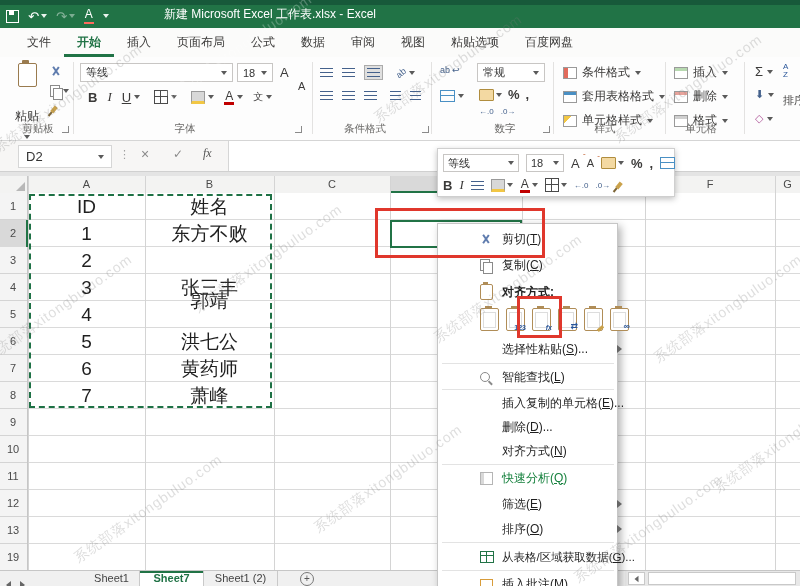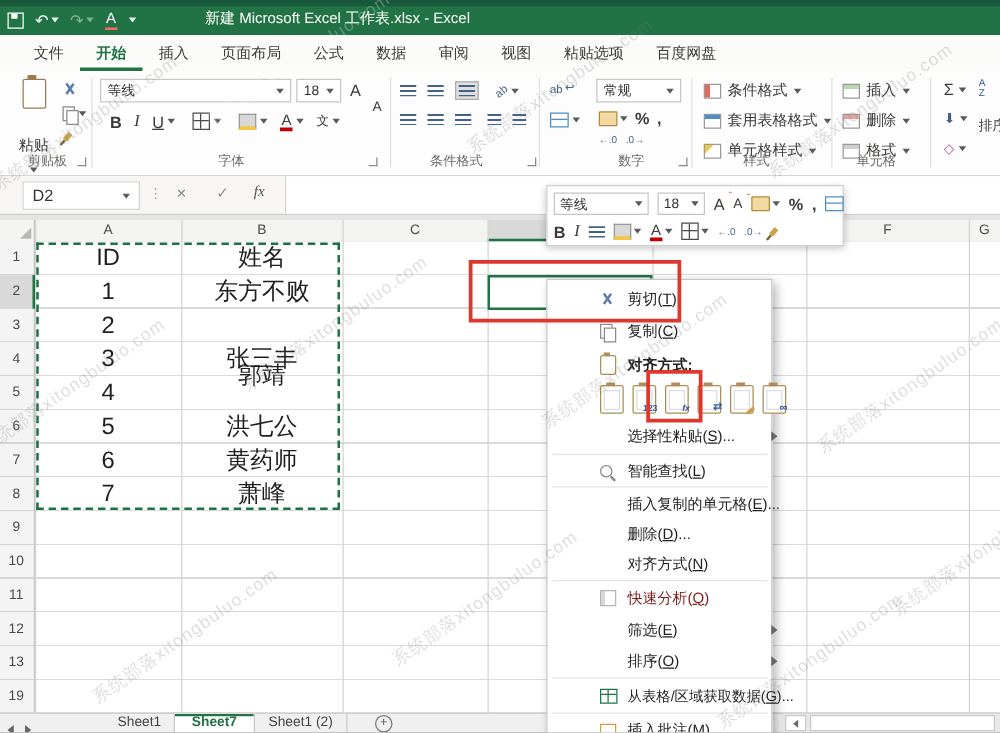--- a/index.html
+++ b/index.html
@@ -113,21 +113,21 @@
   .mb-row{position:absolute;left:5px;display:flex;align-items:center;gap:7px;height:20px;}
   .mb-combo{background:#fff;border:1px solid #c8c6c4;font-size:11px;color:#333;display:flex;align-items:center;justify-content:space-between;padding:0 4px;box-sizing:border-box;height:18px;}
   .fA{font-size:12px;color:#3b3a39;position:relative;line-height:1;}
   .fA i{font-style:normal;font-size:8px;position:absolute;top:-4px;right:-6px;color:#c05a28;}
 
   
   .cmenu{left:437px;top:223px;width:181px;height:367px;background:#fff;border:1px solid #c6c6c6;box-shadow:3px 3px 8px rgba(0,0,0,.3);box-sizing:border-box;}
   .mi{position:absolute;left:1px;width:158px;height:24px;display:flex;align-items:center;margin-left:33px;}
   .mi-t{position:absolute;left:30px;font-size:12px;color:#1f1f1f;white-space:nowrap;}
   .mi-ic{position:absolute;left:8px;}
-  .mi.dis .mi-t, .mi.dis .mi-t u{color:#7f1d1d;}
+  .mi.dis .mi-t, .mi.dis .mi-t u{color:#15803d;}
   .msep{position:absolute;left:4px;width:172px;height:1px;background:#e3e3e3;}
   .msub{position:absolute;right:8px;top:8px;}
   .ic-clip{width:11px;height:14px;border:1px solid #b08d57;border-radius:2px;background:#fff;position:relative;}
   .ic-clip:before{content:"";position:absolute;top:-3px;left:2px;width:5px;height:3px;background:#b08d57;}
   .ic-search{width:8px;height:8px;border:1.5px solid #8a8a8a;border-radius:50%;position:relative;}
   .ic-search:after{content:"";position:absolute;width:5px;height:1.5px;background:#8a8a8a;transform:rotate(45deg);right:-4px;bottom:-2px;}
   .ic-qa{width:11px;height:11px;border:1px solid #b5b5b5;background:linear-gradient(to right,#d9d9d9 0 3px,#fff 3px);}
   .ic-table2{width:12px;height:10px;border:1px solid #217346;position:relative;background:#fff;}
   .ic-table2:before{content:"";position:absolute;left:0;top:3px;width:12px;height:1px;background:#217346;}
   .ic-table2:after{content:"";position:absolute;left:5px;top:0;width:1px;height:10px;background:#217346;}

